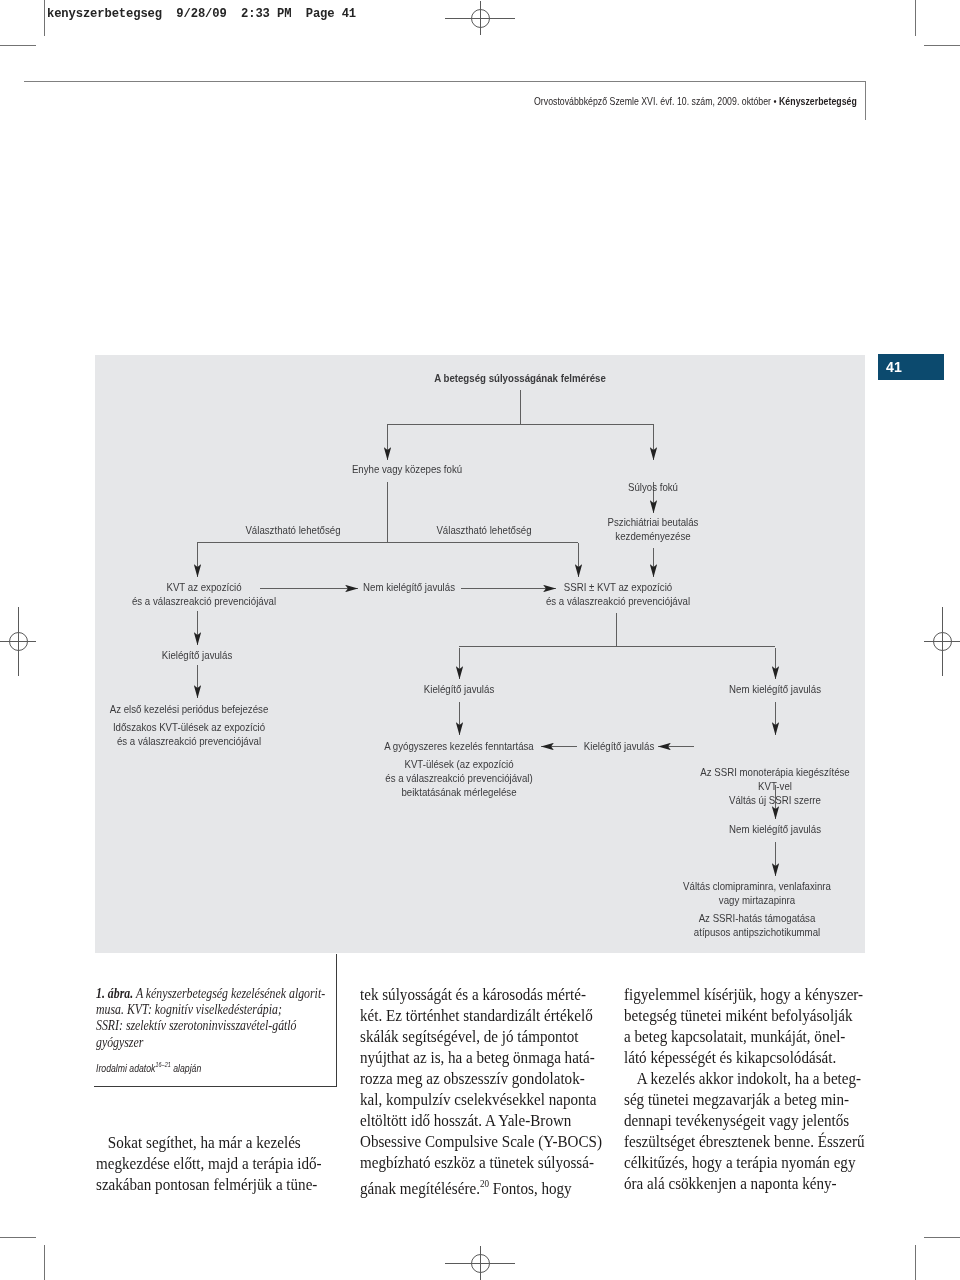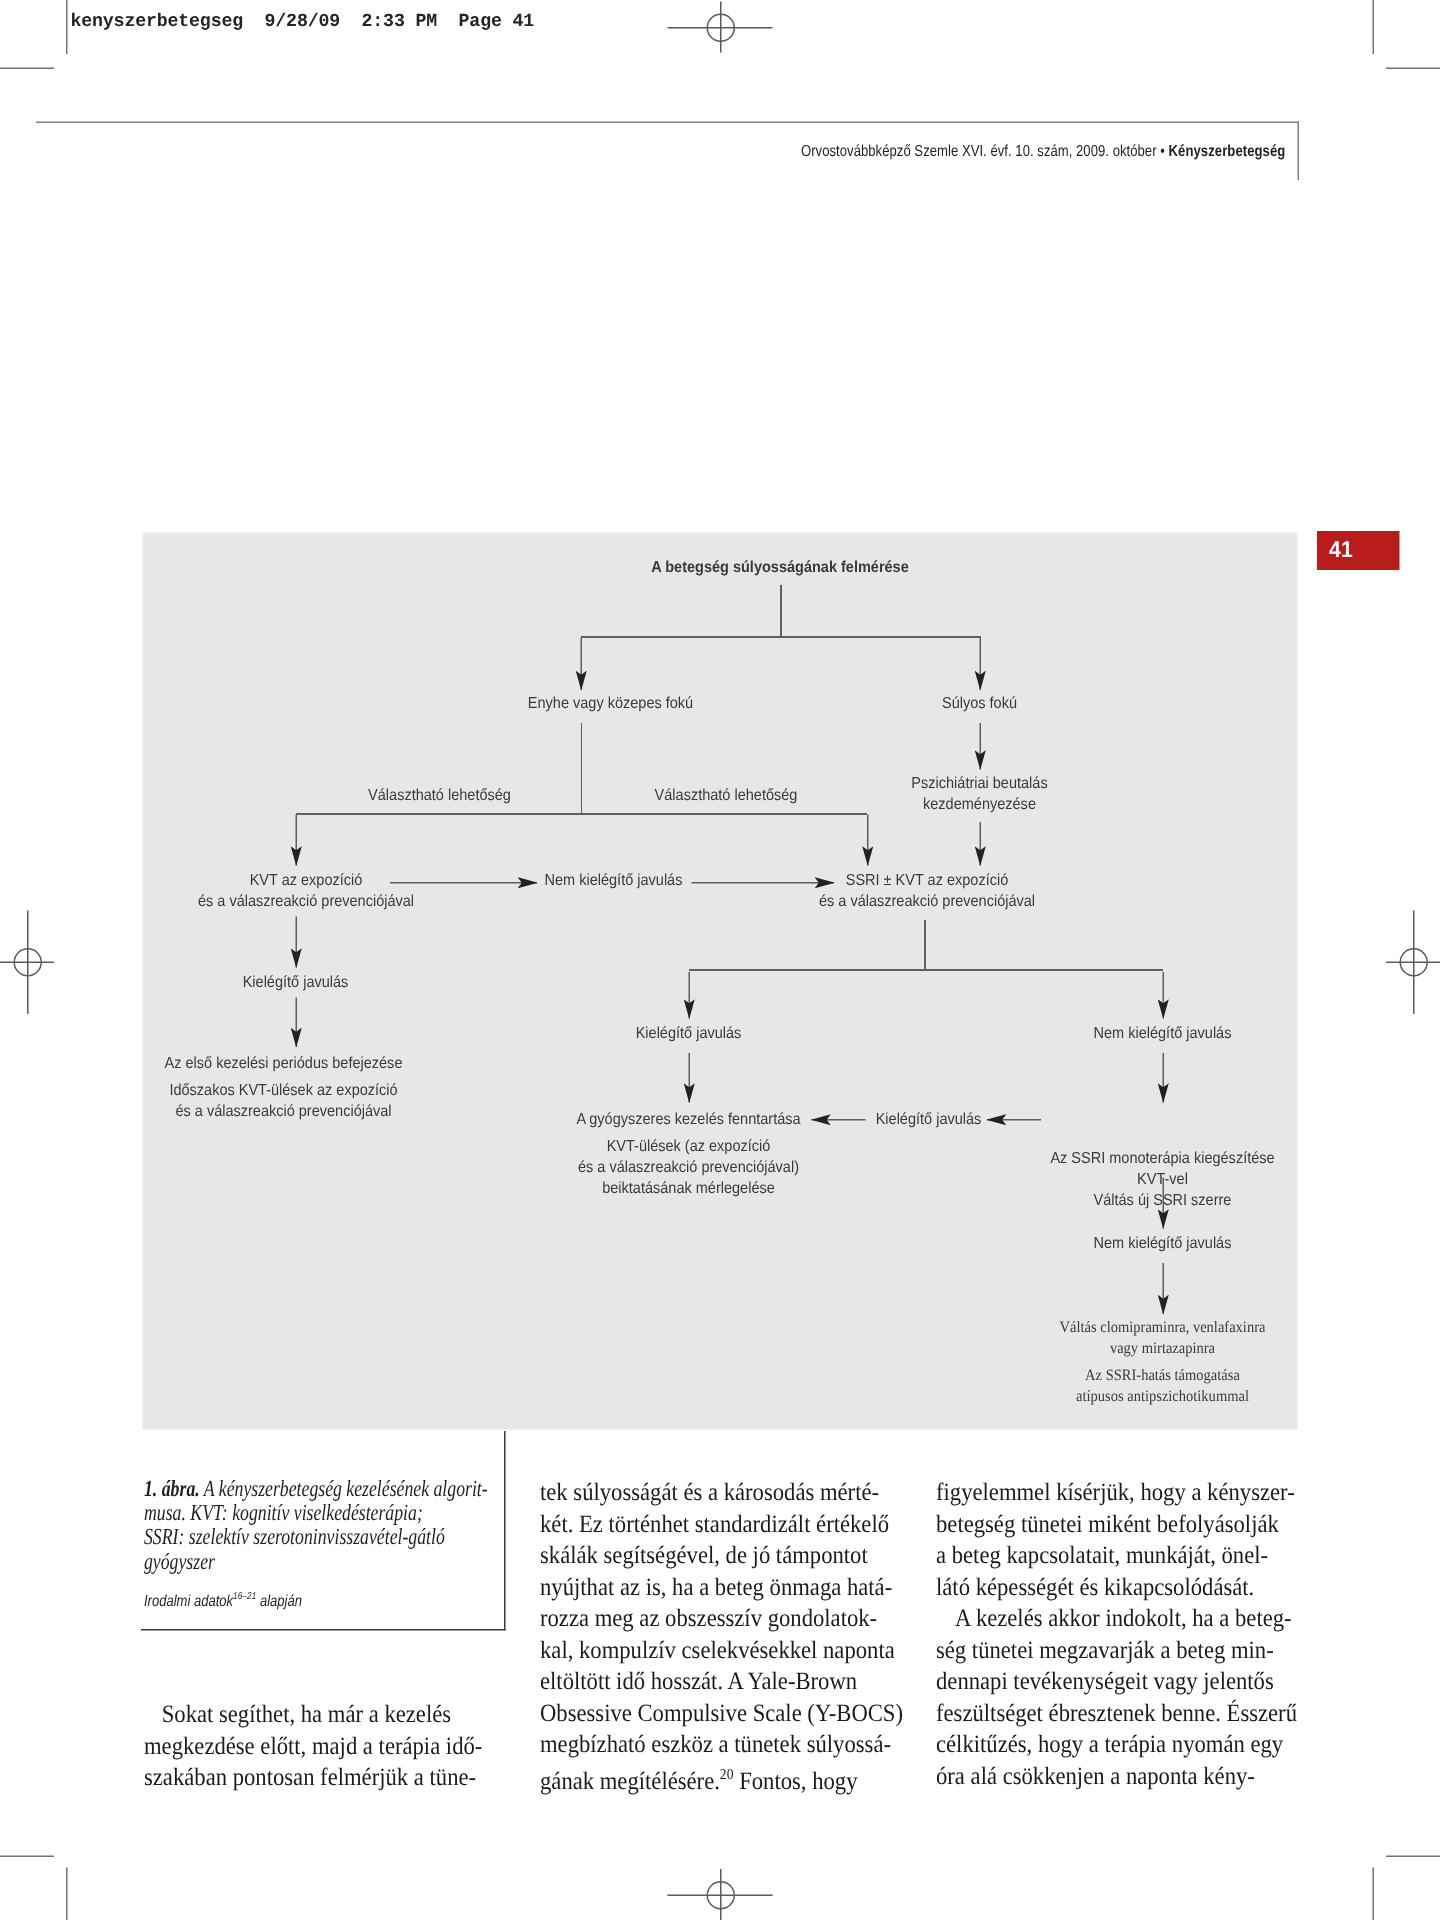--- a/index.html
+++ b/index.html
@@ -16,21 +16,21 @@
   .regmark{position:absolute;width:72px;height:72px;}
   
   #headrule{position:absolute;left:24px;top:81px;width:842px;height:1px;background:#808080;}
   #headrule-v{position:absolute;left:865px;top:81px;width:1px;height:39px;background:#808080;}
   #runhead{position:absolute;left:534px;top:95px;font-size:10.6px;color:#231f20;
            white-space:nowrap;letter-spacing:0.02px;transform:scaleX(0.825);transform-origin:0 0;}
   #runhead b{font-weight:700;letter-spacing:0.05px;}
 
   
   #figbox{position:absolute;left:95px;top:355px;width:770px;height:598px;background:#e6e7e9;}
-  #pagenum{position:absolute;left:878px;top:354px;width:55px;height:26px;background:#b91c1c;}
+  #pagenum{position:absolute;left:878px;top:354px;width:66px;height:26px;background:#0c4a6e;}
   #pagenum span{position:absolute;left:8px;top:4px;color:#fff;font-weight:700;font-size:15.2px;
                 letter-spacing:0.1px;transform:scaleX(0.93);transform-origin:0 0;}
   #flow{position:absolute;left:0;top:0;width:960px;height:1280px;pointer-events:none;}
   .fl{position:absolute;font-size:10.6px;color:#3a3a3c;white-space:nowrap;
       line-height:14px;text-align:center;}
   .fl > i{display:block;font-style:normal;transform:scaleX(0.913);}
 
   
   #capbox{position:absolute;left:94px;top:954px;width:243px;height:133px;}
   #capbox .vr{position:absolute;right:0;top:0;width:1px;height:133px;background:#3b3b3b;}
@@ -142,21 +142,21 @@
   </g>
 </svg>
 
 <div id="figtexts">
   <div class="fl" style="left:520px;top:371px;transform:translateX(-50%);font-weight:bold;">
       <i>A betegség súlyosságának felmérése</i>
     </div>
   <div class="fl" style="left:387px;top:462px;transform:translateX(-50%);margin-left:20px;">
       <i>Enyhe vagy közepes fokú</i>
     </div>
-  <div class="fl" style="left:653px;top:462px;transform:translateX(-50%);">
+  <div class="fl" style="left:653px;top:480px;transform:translateX(-50%);">
       <i>Súlyos fokú</i>
     </div>
   <div class="fl" style="left:293px;top:523px;transform:translateX(-50%);">
       <i>Választható lehetőség</i>
     </div>
   <div class="fl" style="left:484px;top:523px;transform:translateX(-50%);">
       <i>Választható lehetőség</i>
     </div>
   <div class="fl" style="left:653px;top:515px;transform:translateX(-50%);">
       <i>Pszichiátriai beutalás</i>
@@ -197,21 +197,21 @@
       <i>Kielégítő javulás</i>
     </div>
   <div class="fl" style="left:775px;top:740px;transform:translateX(-50%);margin-top:25px;">
       <i>Az SSRI monoterápia kiegészítése</i>
       <i>KVT-vel</i>
       <i>Váltás új SSRI szerre</i>
     </div>
   <div class="fl" style="left:775px;top:822px;transform:translateX(-50%);">
       <i>Nem kielégítő javulás</i>
     </div>
-  <div class="fl" style="left:775px;top:879px;transform:translateX(-50%);font-family:Liberation Serif, serif;">
+  <div class="fl" style="left:757px;top:879px;transform:translateX(-50%);">
       <i>Váltás clomipraminra, venlafaxinra</i>
       <i>vagy mirtazapinra</i>
       <i style="margin-top:4px">Az SSRI-hatás támogatása</i>
       <i>atípusos antipszichotikummal</i>
     </div>
 </div>
 
 <div id="capbox">
   <div class="vr"></div>
   <div class="hr"></div>

